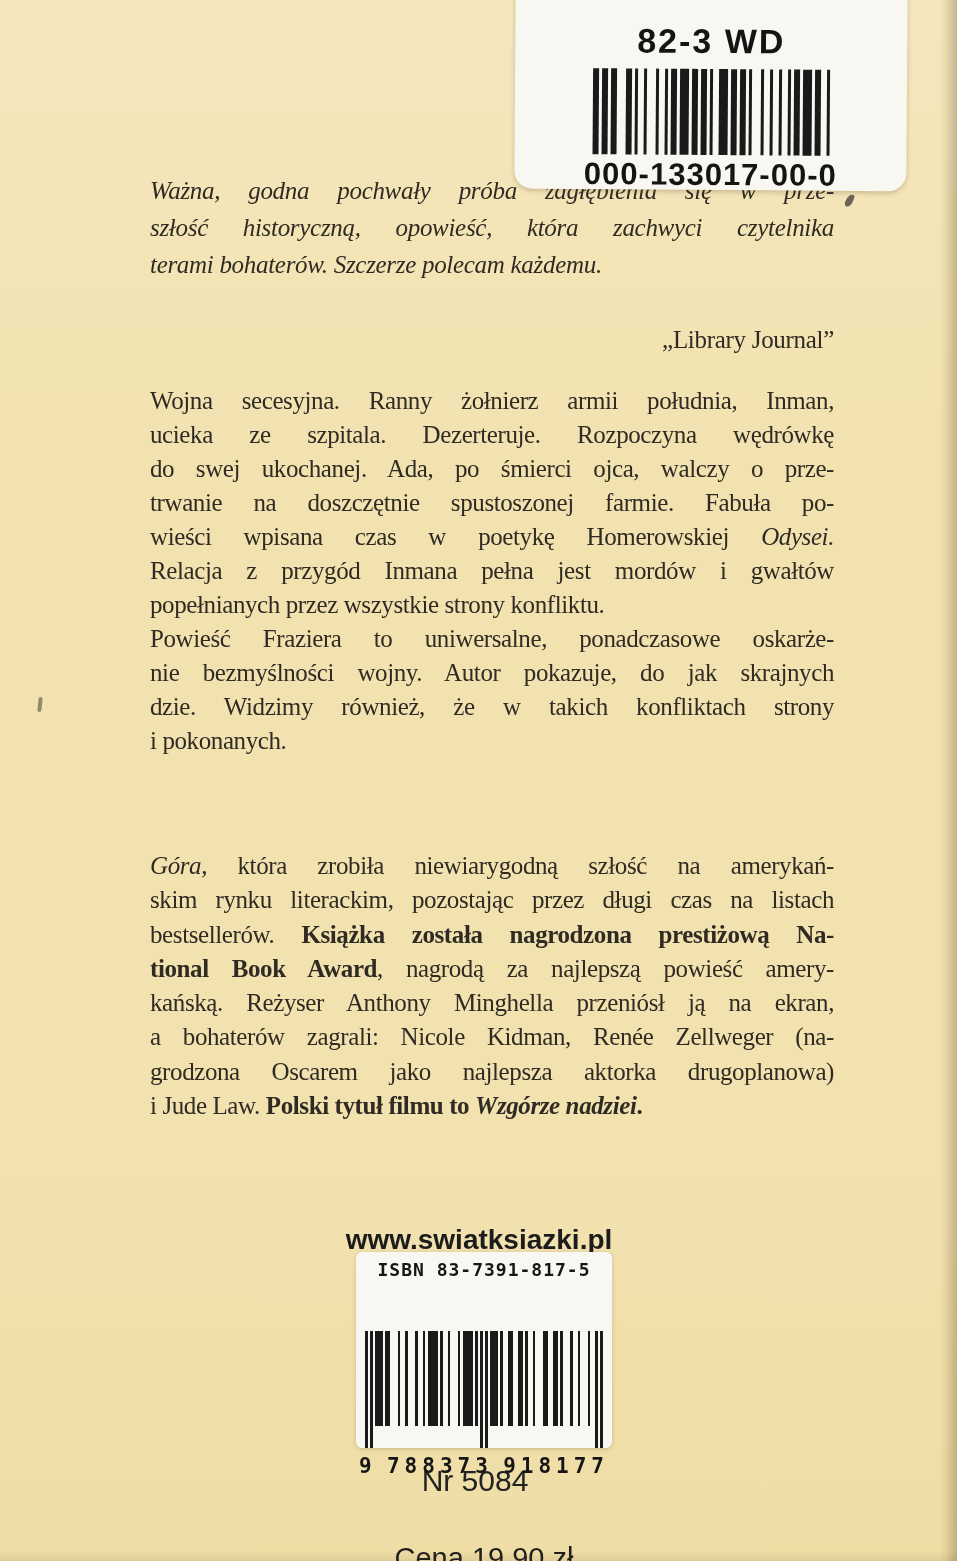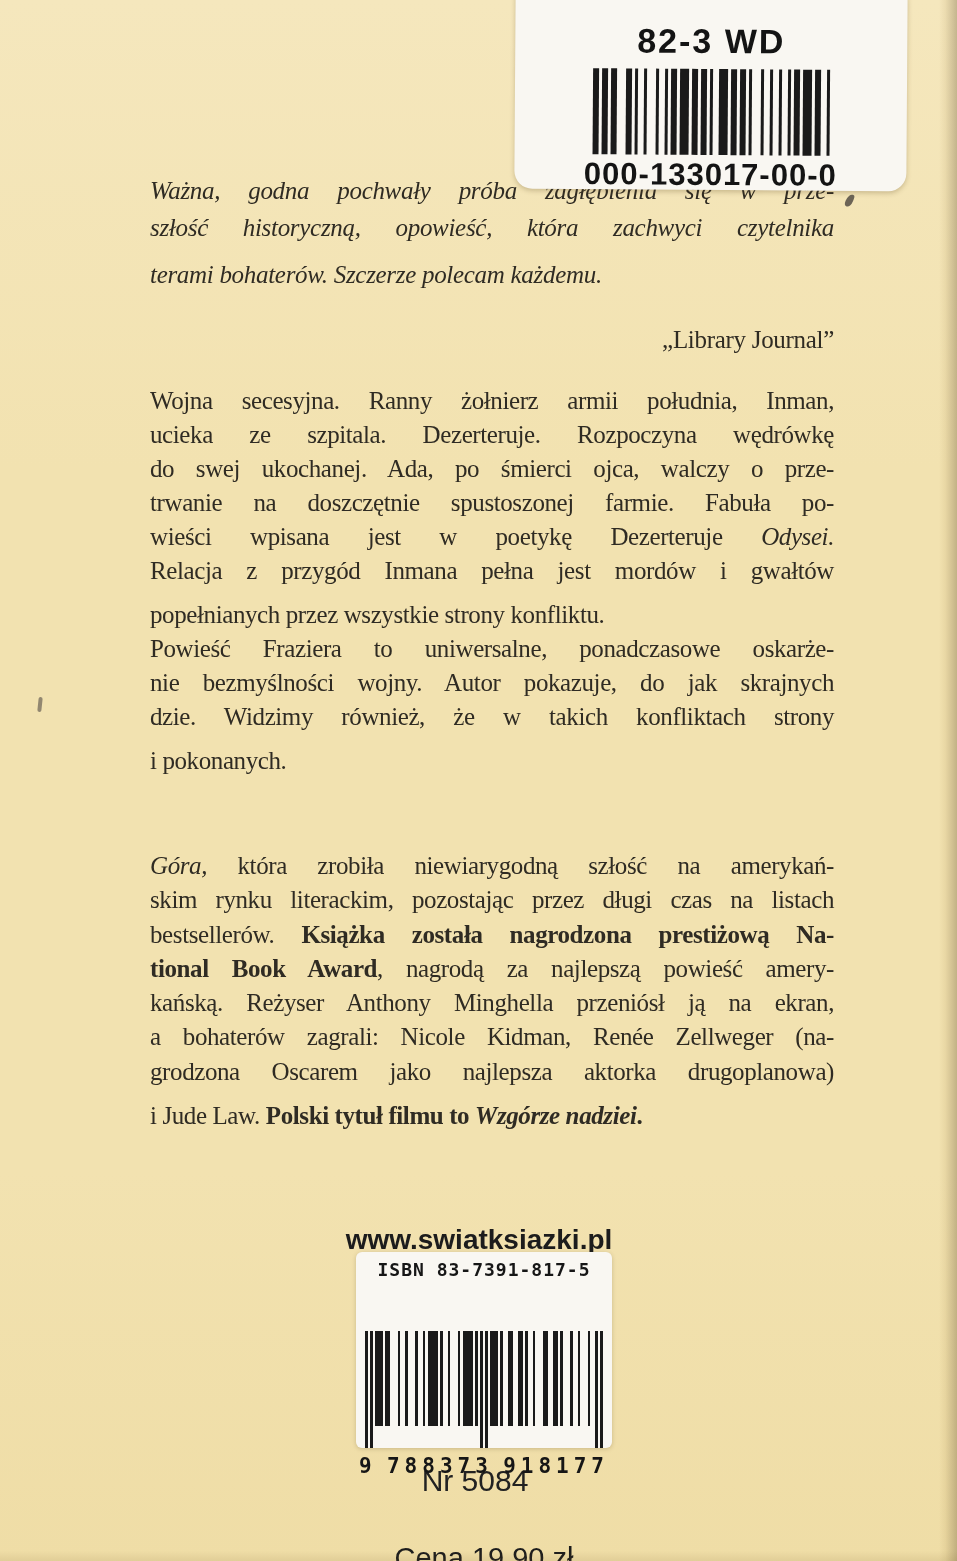--- a/index.html
+++ b/index.html
@@ -51,21 +51,21 @@
   }
 
   
   .textcol { position: absolute; left: 150px; width: 684px; }
   .tline {
     text-align: justify;
     text-align-last: justify;
     white-space: nowrap;
     overflow: visible;
   }
-  .tline.nj { text-align-last: left; margin-top: 10px; }
+  .tline.nj { text-align-last: left; }
 
   .quote-block { top: 172px; font-style: italic; font-size: 25px; line-height: 37px; letter-spacing: -0.3px; }
   .quote-attrib { font-style: normal; text-align: right; line-height: 37px; margin-top: 1px; }
 
   .synopsis-block { top: 384px; font-size: 25px; line-height: 34px; letter-spacing: -0.4px; }
   .bio-block { top: 849px; font-size: 25px; line-height: 34.3px; letter-spacing: -0.4px; }
 
   
   .website {
     position: absolute; left: 4px; top: 1224px; width: 950px; text-align: center;
@@ -124,21 +124,21 @@
   </div>
 <div class="textcol quote-block" style="top:320px">
   <div class="quote-attrib">„Library Journal”</div>
 </div>
 
 <div class="textcol synopsis-block">
     <div class="tline"><span>Wojna secesyjna. Ranny żołnierz armii południa, Inman,</span></div>
     <div class="tline"><span>ucieka ze szpitala. Dezerteruje. Rozpoczyna wędrówkę</span></div>
     <div class="tline"><span>do swej ukochanej. Ada, po śmierci ojca, walczy o prze-</span></div>
     <div class="tline"><span>trwanie na doszczętnie spustoszonej farmie. Fabuła po-</span></div>
-    <div class="tline"><span>wieści wpisana jest w poetykę Dezerteruje </span><span style="font-style: italic;">Odysei.</span></div>
+    <div class="tline"><span>wieści wpisana czas w poetykę Homerowskiej </span><span style="font-style: italic;">Odysei.</span></div>
     <div class="tline"><span>Relacja z przygód Inmana pełna jest mordów i gwałtów</span></div>
     <div class="tline nj"><span>popełnianych przez wszystkie strony konfliktu.</span></div>
     <div class="tline"><span>Powieść Fraziera to uniwersalne, ponadczasowe oskarże-</span></div>
     <div class="tline"><span>nie bezmyślności wojny. Autor pokazuje, do jak skrajnych</span></div>
     <div class="tline"><span>dzie. Widzimy również, że w takich konfliktach strony</span></div>
     <div class="tline nj"><span>i pokonanych.</span></div>
   </div>
 
 <div class="textcol bio-block">
     <div class="tline"><span style="font-style: italic;">Góra,</span><span> która zrobiła niewiarygodną szłość na amerykań-</span></div>

